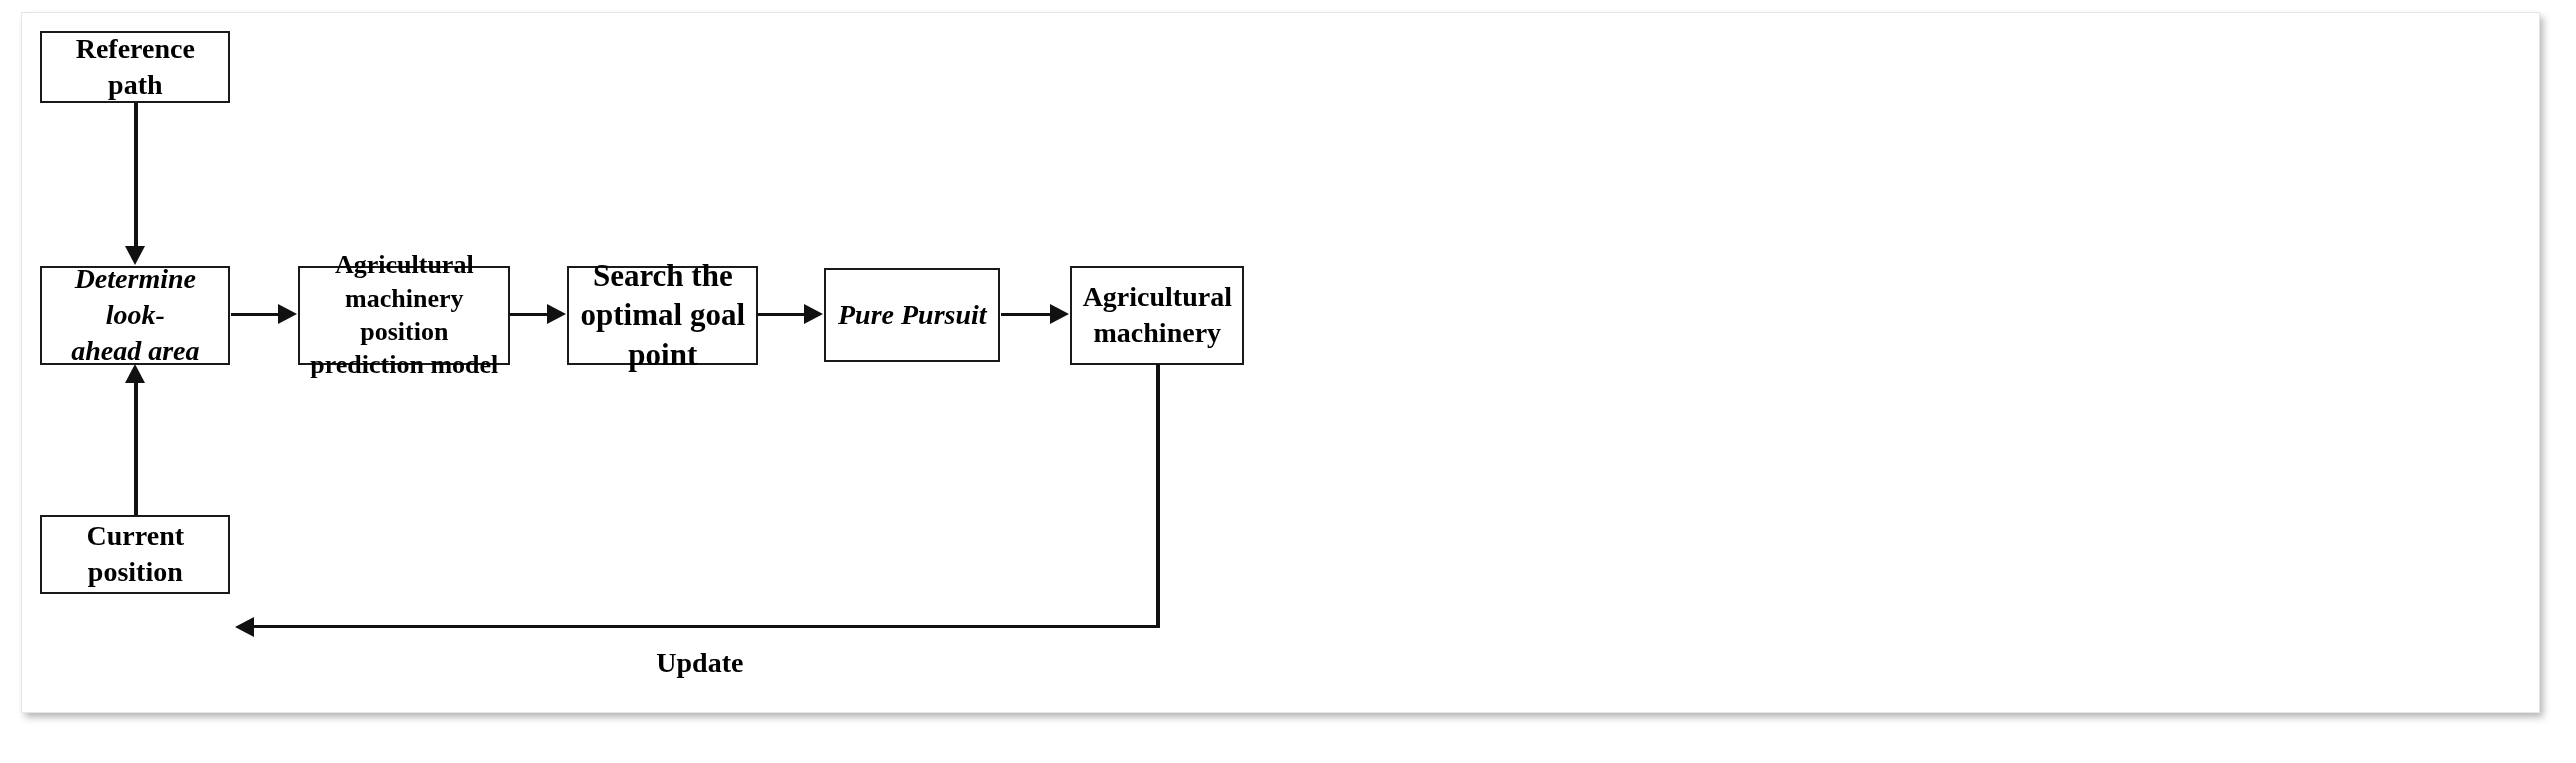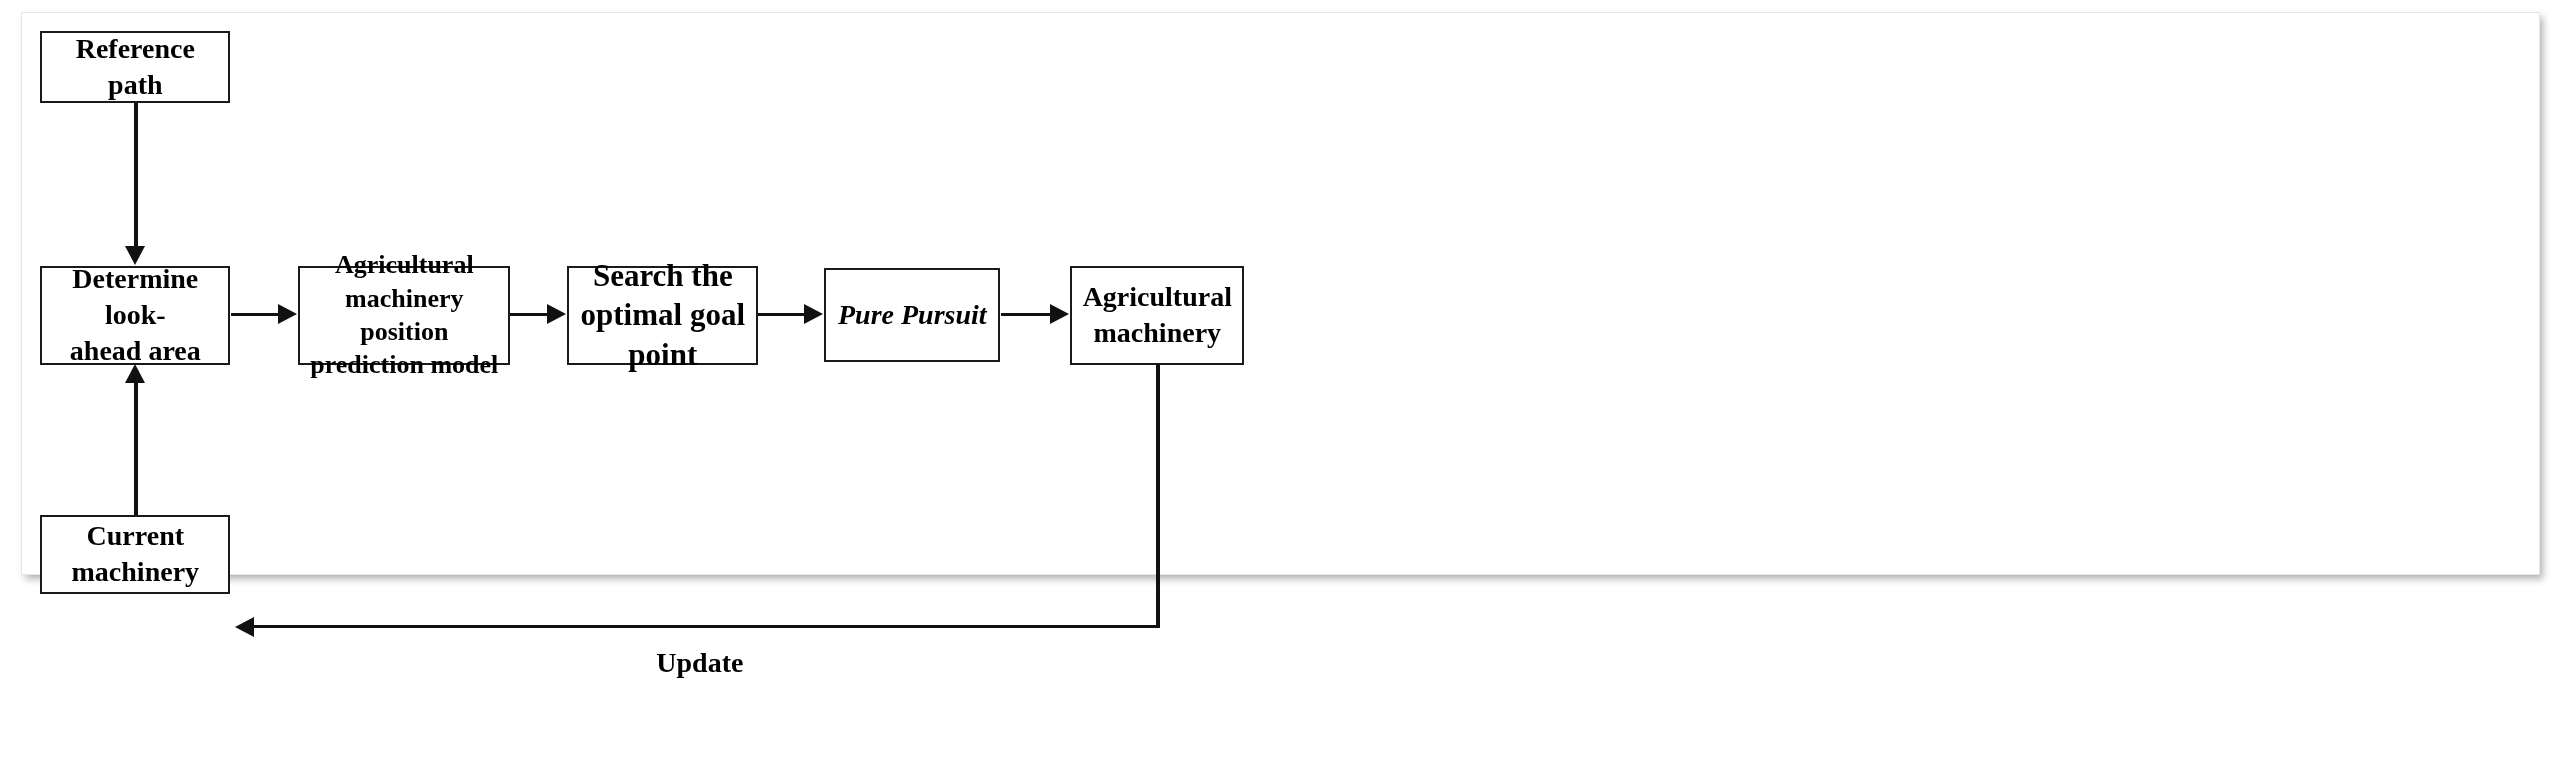--- a/index.html
+++ b/index.html
@@ -14,21 +14,21 @@
     background: #ffffff;
     overflow: hidden;
     font-family: "Liberation Serif", "DejaVu Serif", serif;
   }
   
   #panel {
     position: absolute;
     left: 21.3px;
     top: 11.5px;
     width: 2519px;
-    height: 563px;
+    height: 701px;
     background: #ffffff;
     border: 1.6px solid #e6e6e6;
     box-shadow: 4.1px 4.9px 7.4px rgba(0,0,0,0.30);
     box-sizing: border-box;
   }
   
   .node {
     position: absolute;
     box-sizing: border-box;
     background: #ffffff;
@@ -88,37 +88,37 @@
   }
 </style>
 </head>
 <body>
 
 <div id="canvas">
   <div id="panel">
 
     <div class="node" style="left:18px; top:18px; width:190px; height:72px; font-size:28px;">Reference path</div>
 
-    <div class="node" style="left:18px; top:253px; width:190px; height:99px; font-size:28px;">Determine look-
+    <div class="node" style="left:18px; top:253px; width:190px; height:99px; font-size:28px;font-style:italic;">Determine look-
 ahead area</div>
 
     <div class="node" style="left:276px; top:253px; width:212px; height:99px; font-size:26px;">Agricultural
 machinery  position
 prediction model</div>
 
     <div class="node" style="left:545px; top:253px; width:191px; height:99px; font-size:31px;">Search the
 optimal goal
 point</div>
 
     <div class="node" style="left:802px; top:255px; width:176px; height:94px; font-size:28px;font-style:italic;">Pure Pursuit</div>
 
     <div class="node" style="left:1048px; top:253px; width:174px; height:99px; font-size:28px;">Agricultural
 machinery</div>
 
-    <div class="node" style="left:18px; top:502px; width:190px; height:79px; font-size:28px;">Current machinery</div>
+    <div class="node" style="left:18px; top:502px; width:190px; height:79px; font-size:28px;">Current position</div>
 
     <div class="line-v" style="left:112px; top:90px; height:144px;"></div>
     <div class="arrow arrow-down" style="left:103px; top:233px;"></div>
 
     <div class="line-h" style="left:209px; top:300px; width:49px;"></div>
     <div class="arrow arrow-right" style="left:256px; top:291px;"></div>
 
     <div class="line-h" style="left:488px; top:300px; width:39px;"></div>
     <div class="arrow arrow-right" style="left:525px; top:291px;"></div>
 

